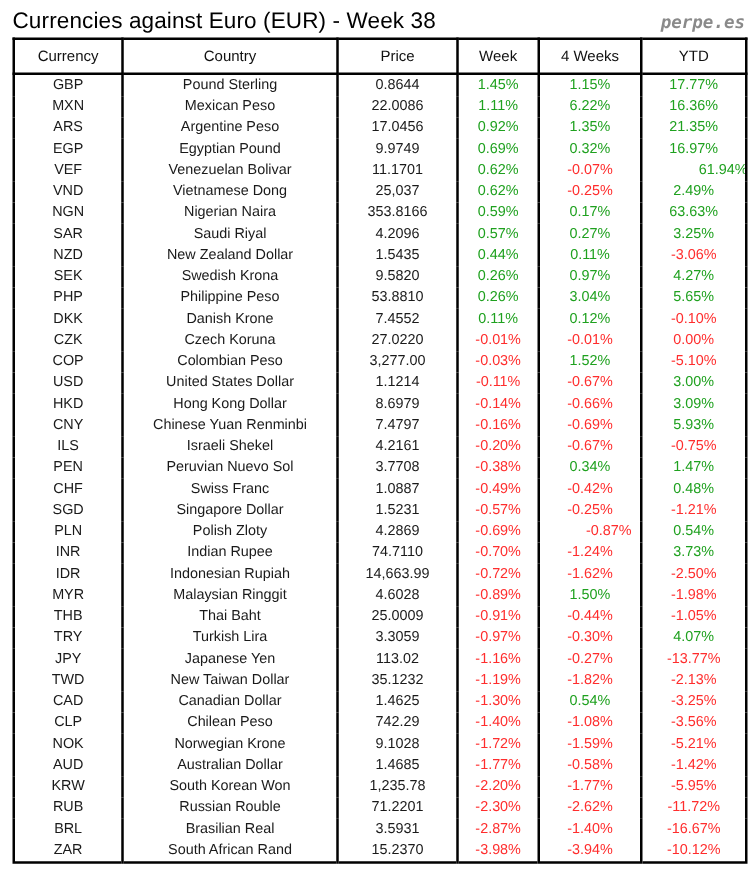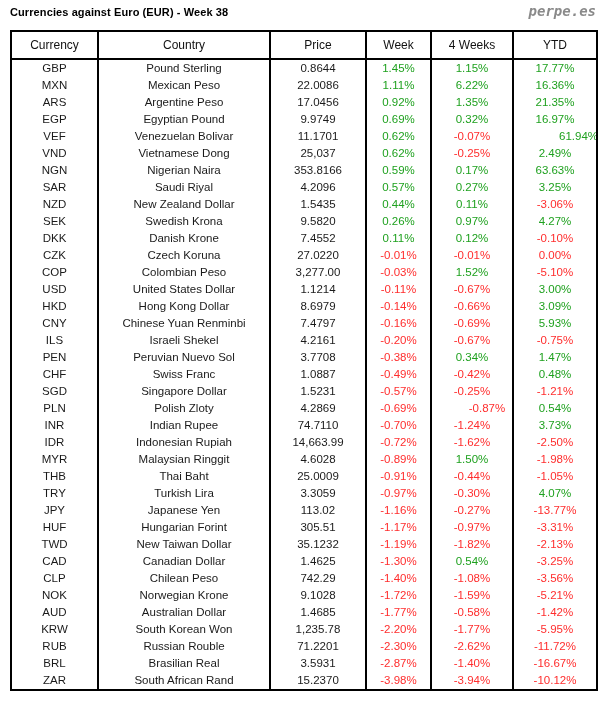--- a/index.html
+++ b/index.html
@@ -8,21 +8,21 @@
     font-family: "Liberation Sans", sans-serif;
     color: #1a1a1a;
     overflow: hidden;
   }
   .page { padding: 3px 0 0 10px; }
   .topbar {
     width: 586px; height: 27px;
     display: flex; justify-content: space-between; align-items: baseline;
   }
   .title {
-    font-size: 11px; font-weight: bold; color: #000000;
+    font-size: 18px; font-weight: normal; color: #000000;
     letter-spacing: 0.1px; padding-top: 3px;
   }
   .logo {
     font-family: "DejaVu Sans Mono", monospace;
     font-style: italic; font-weight: bold;
     font-size: 14px; color: #8a8a8a;
   }
   table.fx {
     border-collapse: collapse;
     table-layout: fixed;
@@ -154,20 +154,28 @@
         </tr>
         <tr>
           <td>SEK</td>
           <td>Swedish Krona</td>
           <td>9.5820</td>
           <td style="color: rgb(31, 161, 31);">0.26%</td>
           <td style="color: rgb(31, 161, 31); margin-left: 26px;">0.97%</td>
           <td style="color: rgb(31, 161, 31);">4.27%</td>
         </tr>
         <tr>
+          <td>PHP</td>
+          <td>Philippine Peso</td>
+          <td>53.8810</td>
+          <td style="color: rgb(31, 161, 31);">0.26%</td>
+          <td style="color: rgb(31, 161, 31);">3.04%</td>
+          <td style="color: rgb(31, 161, 31);">5.65%</td>
+        </tr>
+        <tr>
           <td>DKK</td>
           <td>Danish Krone</td>
           <td>7.4552</td>
           <td style="color: rgb(31, 161, 31);">0.11%</td>
           <td style="color: rgb(31, 161, 31);">0.12%</td>
           <td style="color: rgb(255, 45, 45);">-0.10%</td>
         </tr>
         <tr>
           <td>CZK</td>
           <td>Czech Koruna</td>
@@ -290,28 +298,20 @@
         </tr>
         <tr>
           <td>JPY</td>
           <td>Japanese Yen</td>
           <td>113.02</td>
           <td style="color: rgb(255, 45, 45);">-1.16%</td>
           <td style="color: rgb(255, 45, 45);">-0.27%</td>
           <td style="color: rgb(255, 45, 45);">-13.77%</td>
         </tr>
         <tr>
-          <td>HUF</td>
-          <td>Hungarian Forint</td>
-          <td>305.51</td>
-          <td style="color: rgb(255, 45, 45);">-1.17%</td>
-          <td style="color: rgb(255, 45, 45);">-0.97%</td>
-          <td style="color: rgb(255, 45, 45);">-3.31%</td>
-        </tr>
-        <tr>
           <td>TWD</td>
           <td>New Taiwan Dollar</td>
           <td>35.1232</td>
           <td style="color: rgb(255, 45, 45);">-1.19%</td>
           <td style="color: rgb(255, 45, 45);">-1.82%</td>
           <td style="color: rgb(255, 45, 45);">-2.13%</td>
         </tr>
         <tr>
           <td>CAD</td>
           <td>Canadian Dollar</td>

